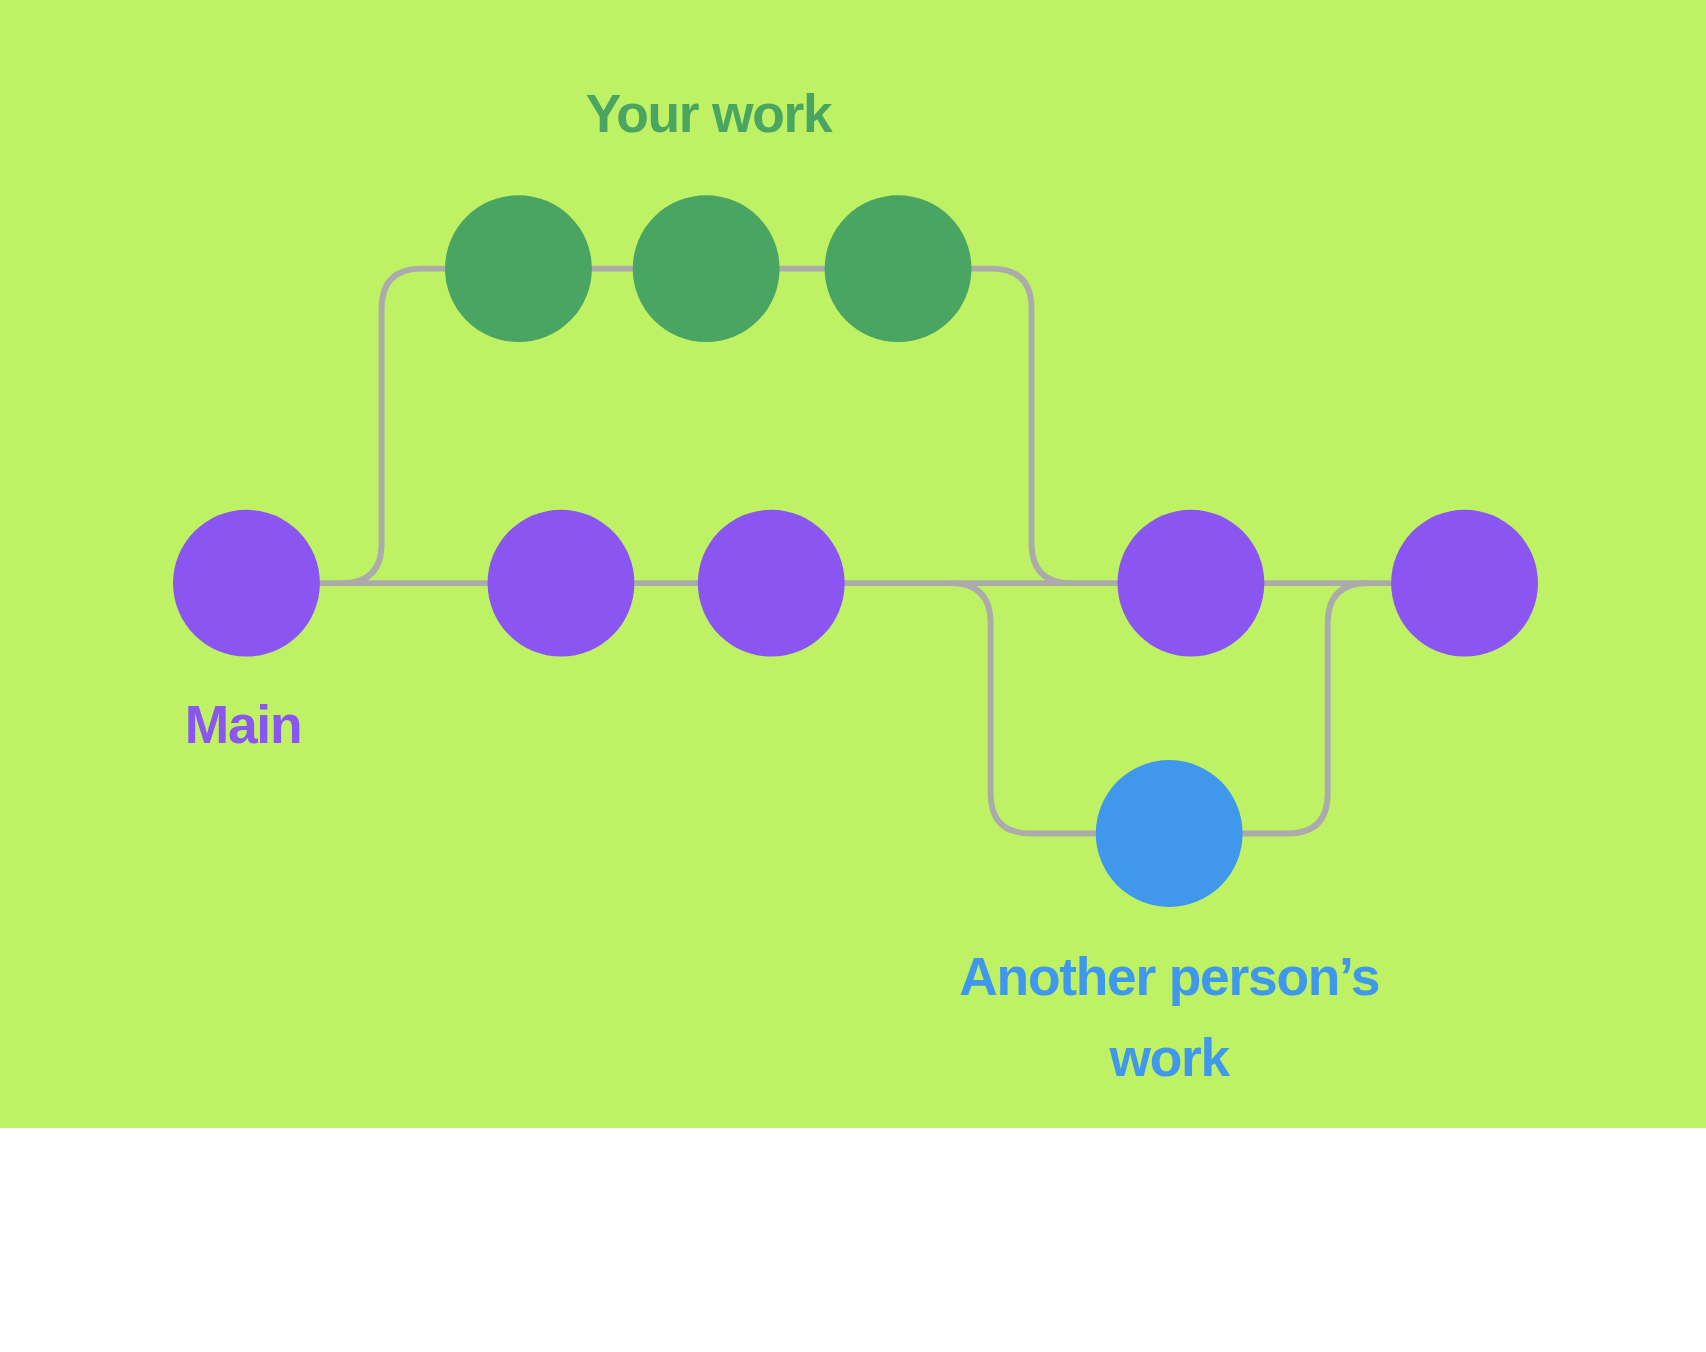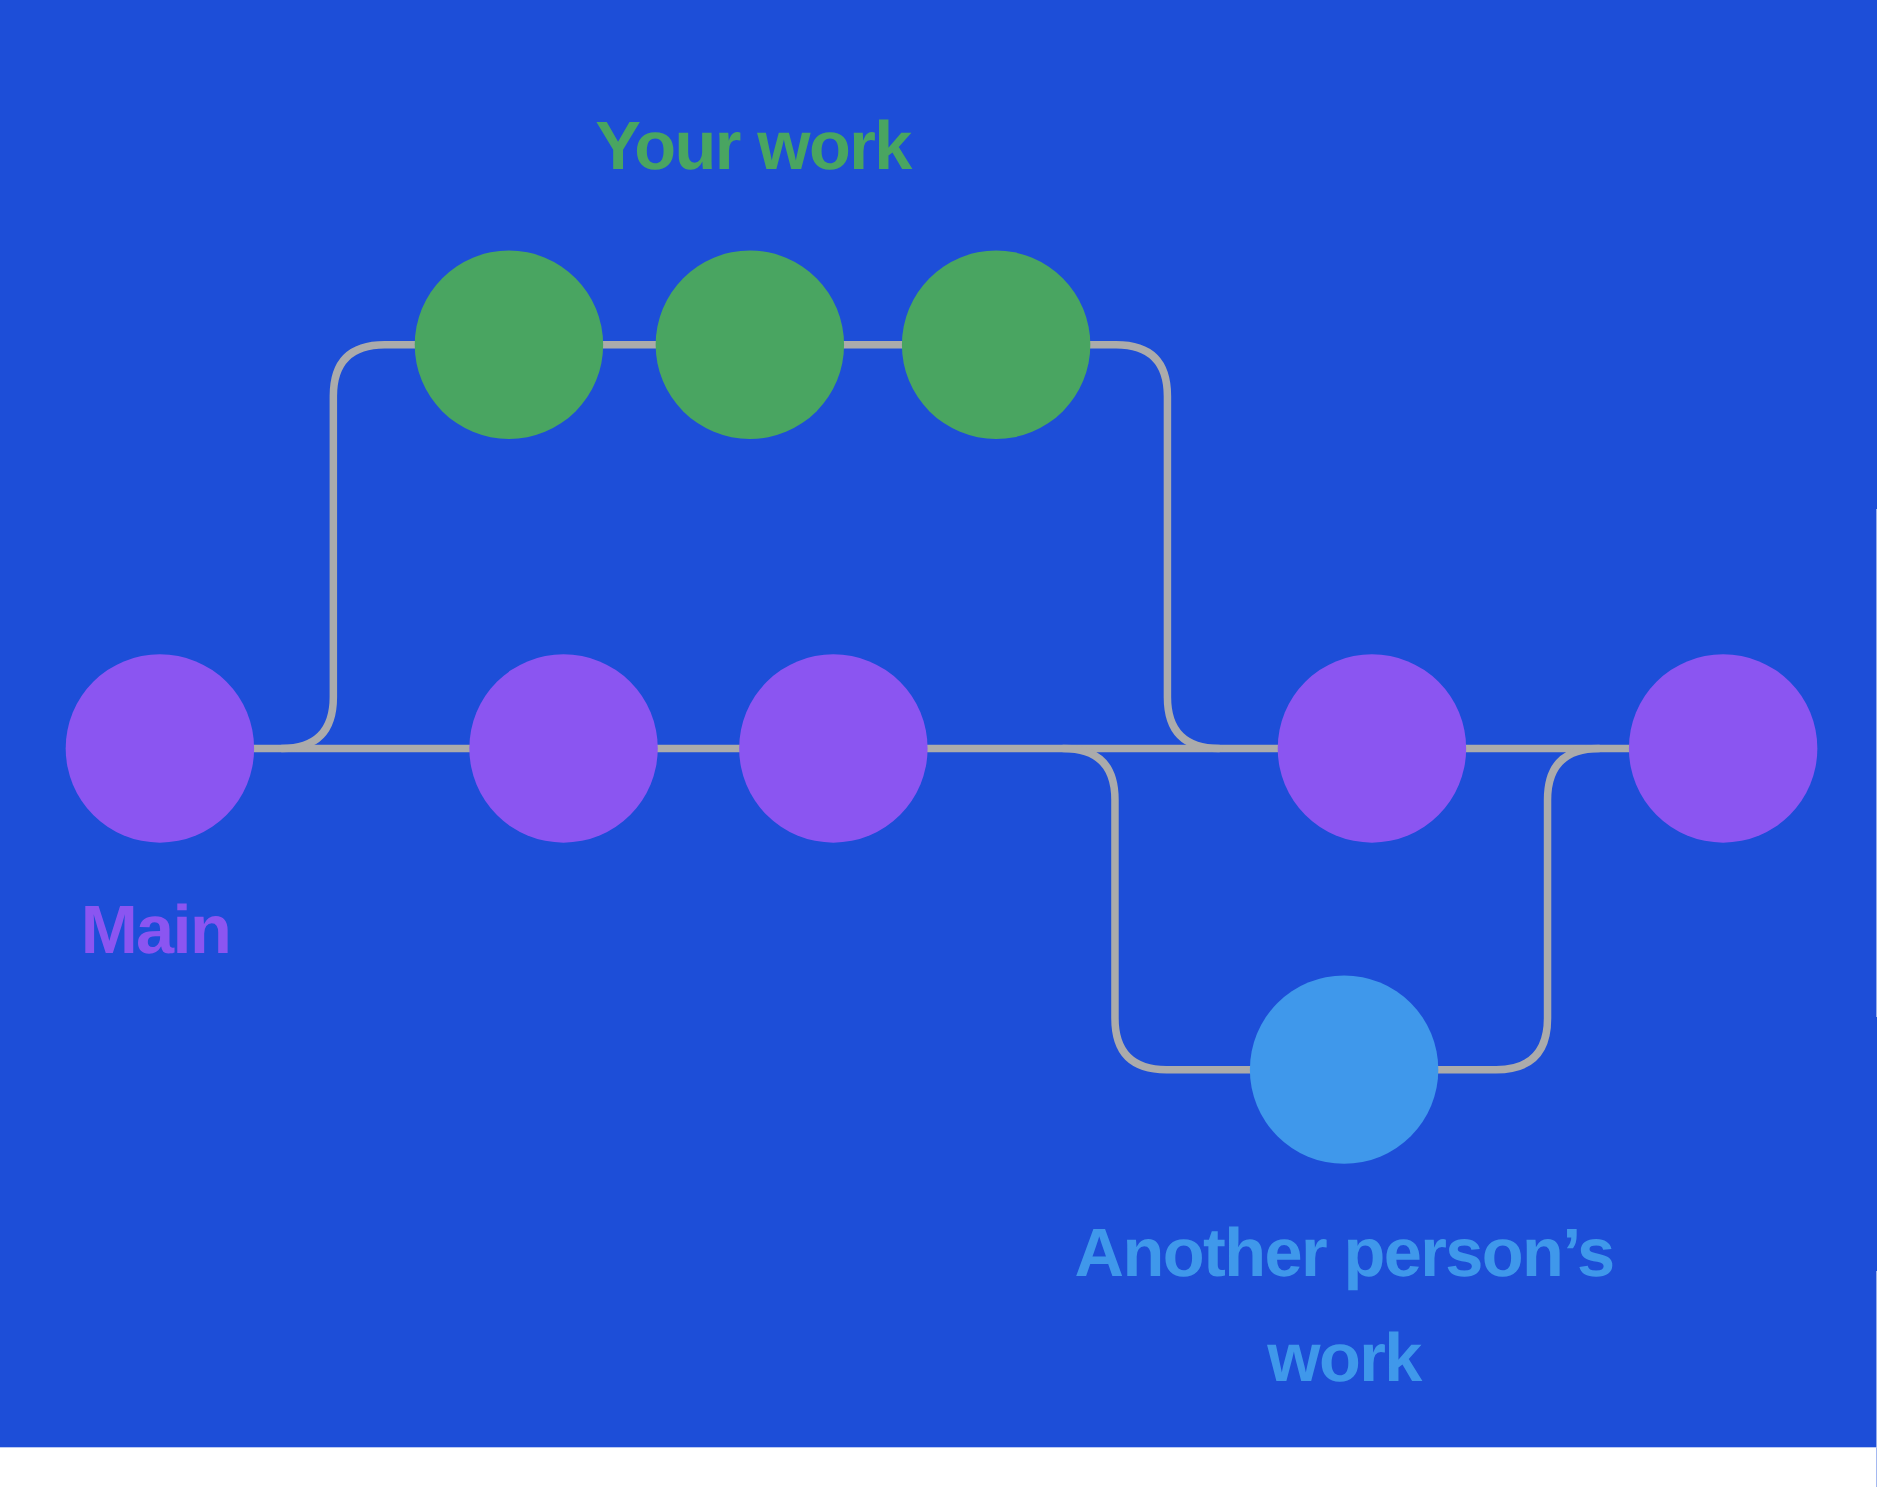--- a/index.html
+++ b/index.html
@@ -3,22 +3,22 @@
 <meta charset="utf-8">
 <style>
   html, body {
     margin: 0;
     padding: 0;
     background: #ffffff;
   }
   .stage {
     position: relative;
     width: 1706px;
-    height: 1316px;
-    background: #1d4ed8;
+    height: 1128px;
+    background: #bef264;
     overflow: hidden;
     font-family: "Liberation Sans", sans-serif;
   }
   .stage svg {
     position: absolute;
     inset: 0;
     width: 100%;
     height: 100%;
   }
   .branch-line {

